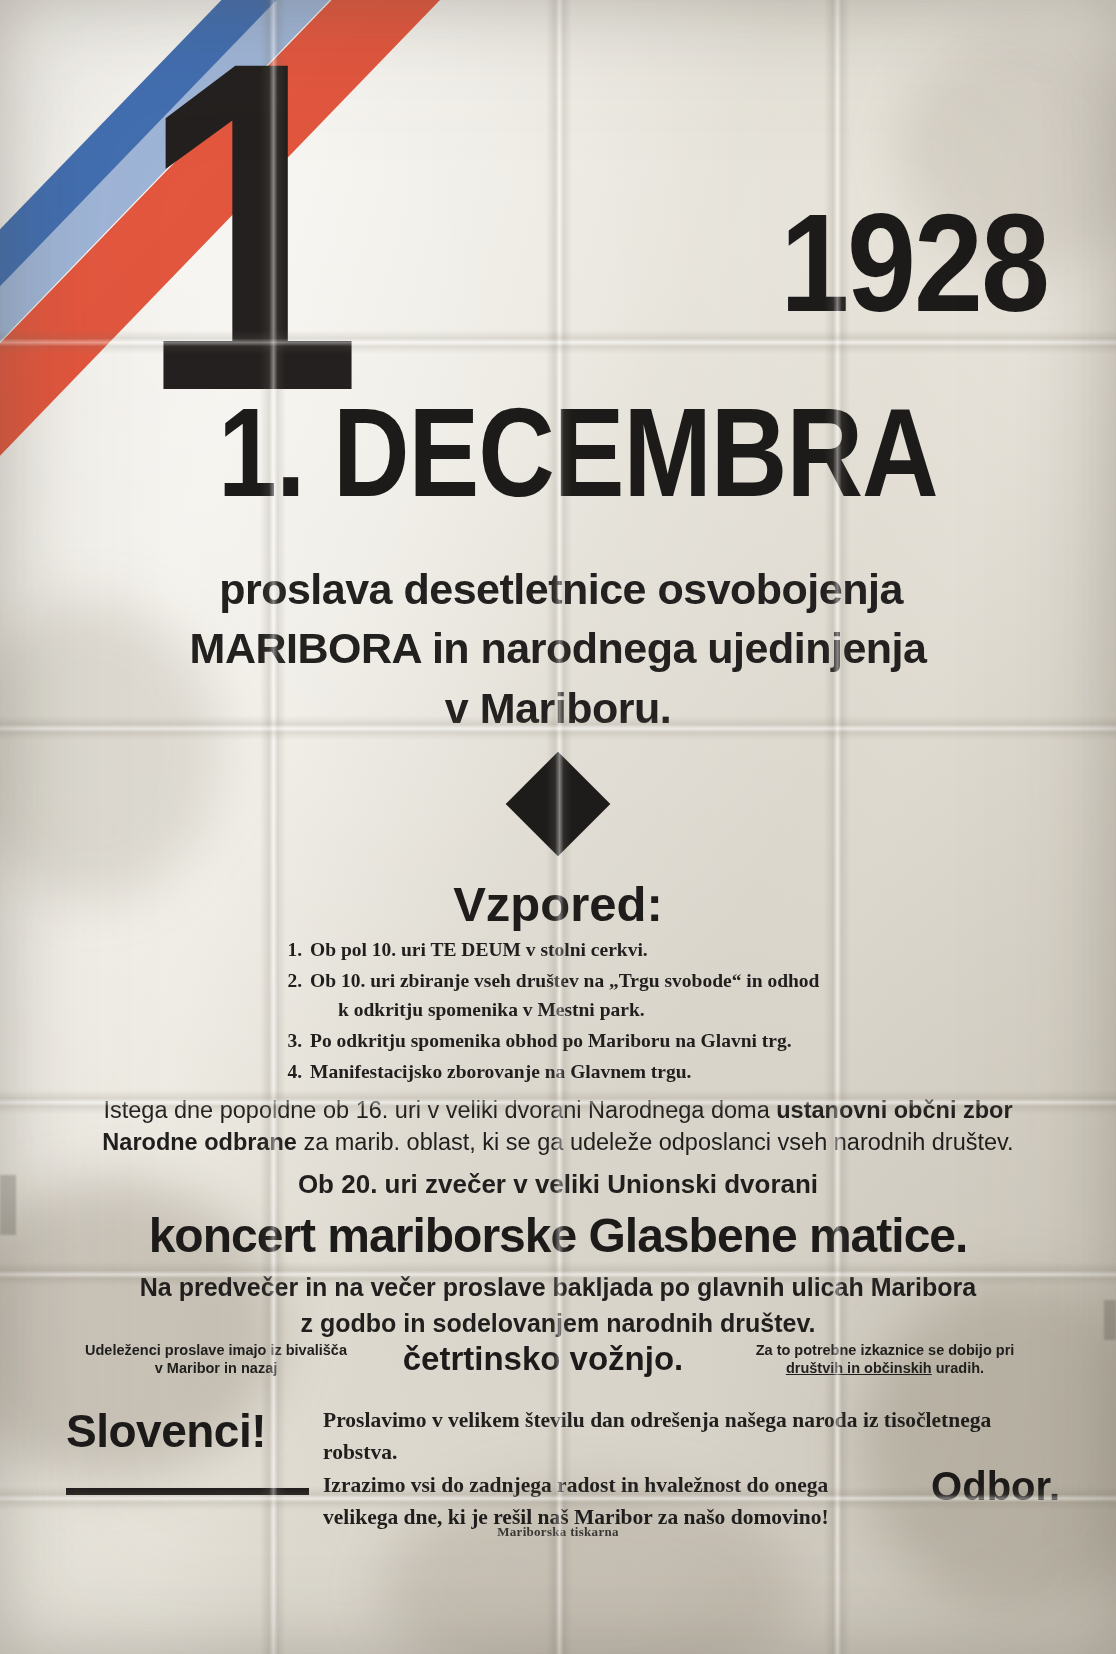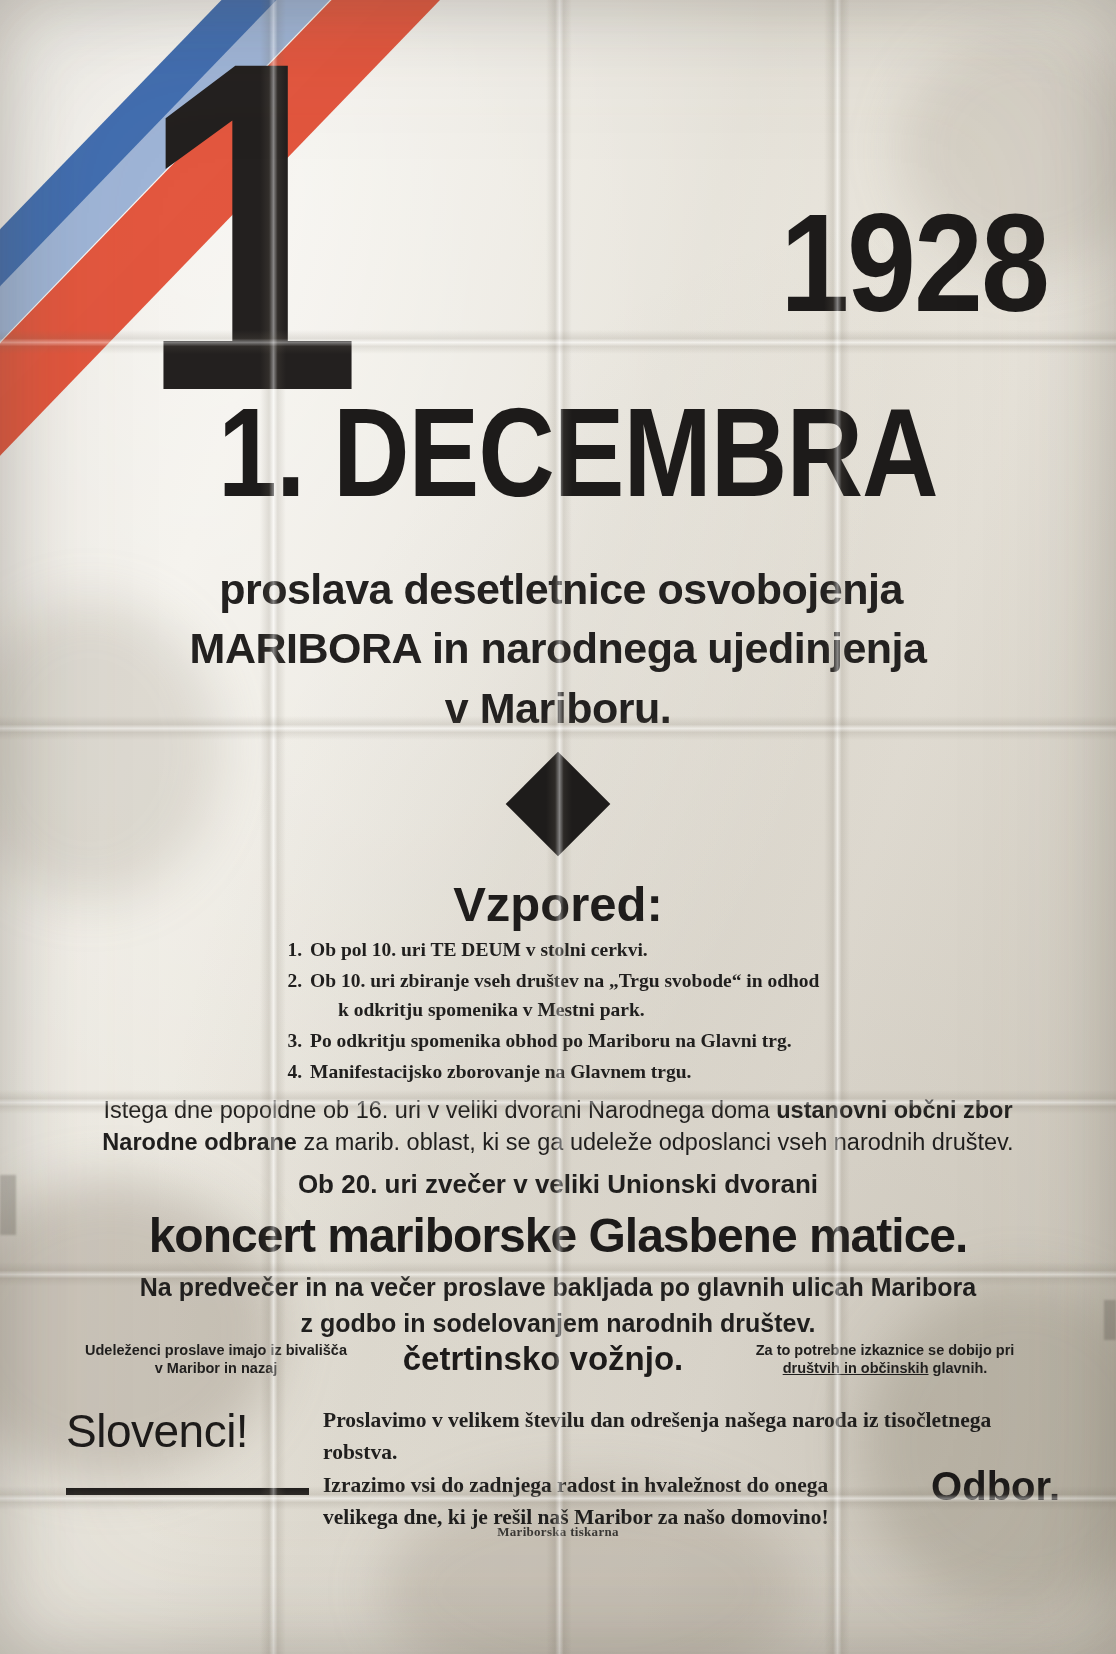--- a/index.html
+++ b/index.html
@@ -239,21 +239,21 @@
   .bottom {
     position: absolute;
     left: 66px; right: 56px;
     top: 1400px;
     display: flex;
     align-items: flex-start;
     gap: 14px;
   }
   .slovenci {
     font-size: 46px;
-    font-weight: 400;
+    font-weight: 700;
     color: #1d1b1a;
     letter-spacing: -0.5px;
     padding-top: 4px;
   }
   .slovenci .rule {
     display: block;
     height: 7px;
     background: #1d1b1a;
     margin-top: 30px;
     width: 243px;
@@ -366,21 +366,21 @@
     </div>
 
     <div class="fares">
       <div class="small-l">
         <span>Udeleženci proslave imajo iz bivališča</span><br>
         <span>v Maribor in nazaj</span>
       </div>
       <div class="mid">četrtinsko vožnjo.</div>
       <div class="small-r">
         <span>Za to potrebne izkaznice se dobijo pri</span><br>
-        <u>društvih in občinskih</u><span> glavnih.</span>
+        <u>društvih in občinskih</u><span> uradih.</span>
       </div>
     </div>
 
     <div class="bottom">
       <div class="slovenci">
         <span>Slovenci!</span>
         <span class="rule"></span>
       </div>
       <div class="appeal">
         <span>Proslavimo v velikem številu dan odrešenja našega naroda iz tisočletnega robstva.</span><br>

